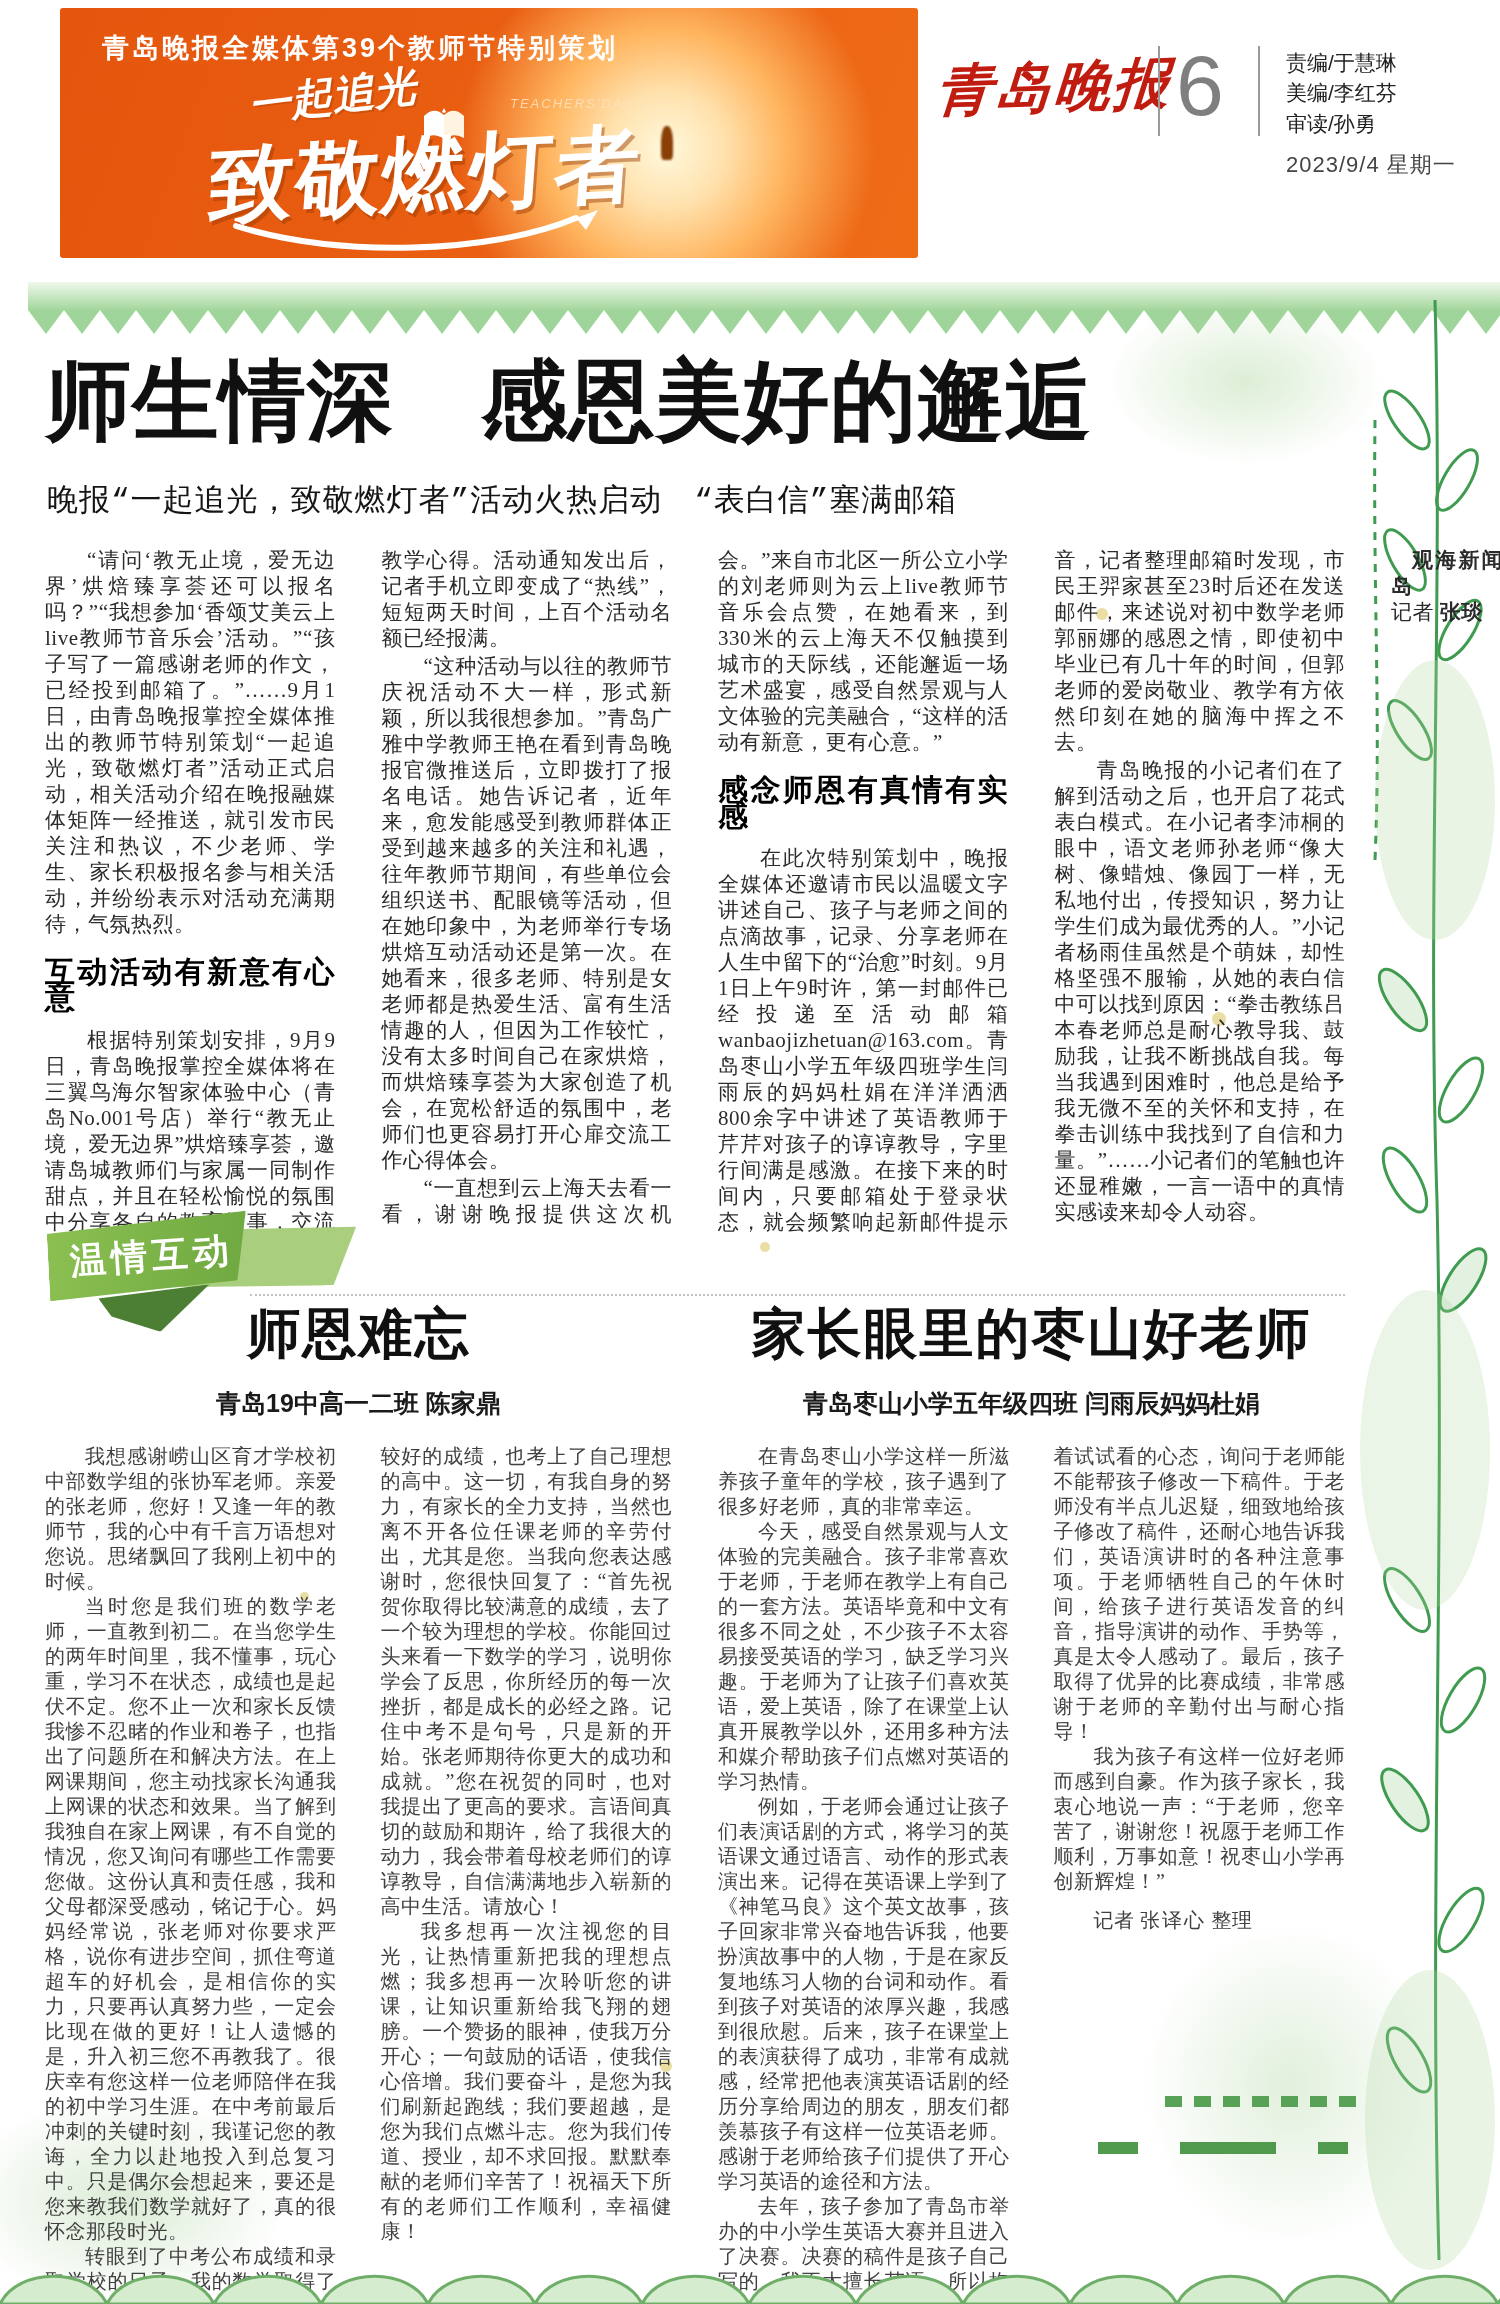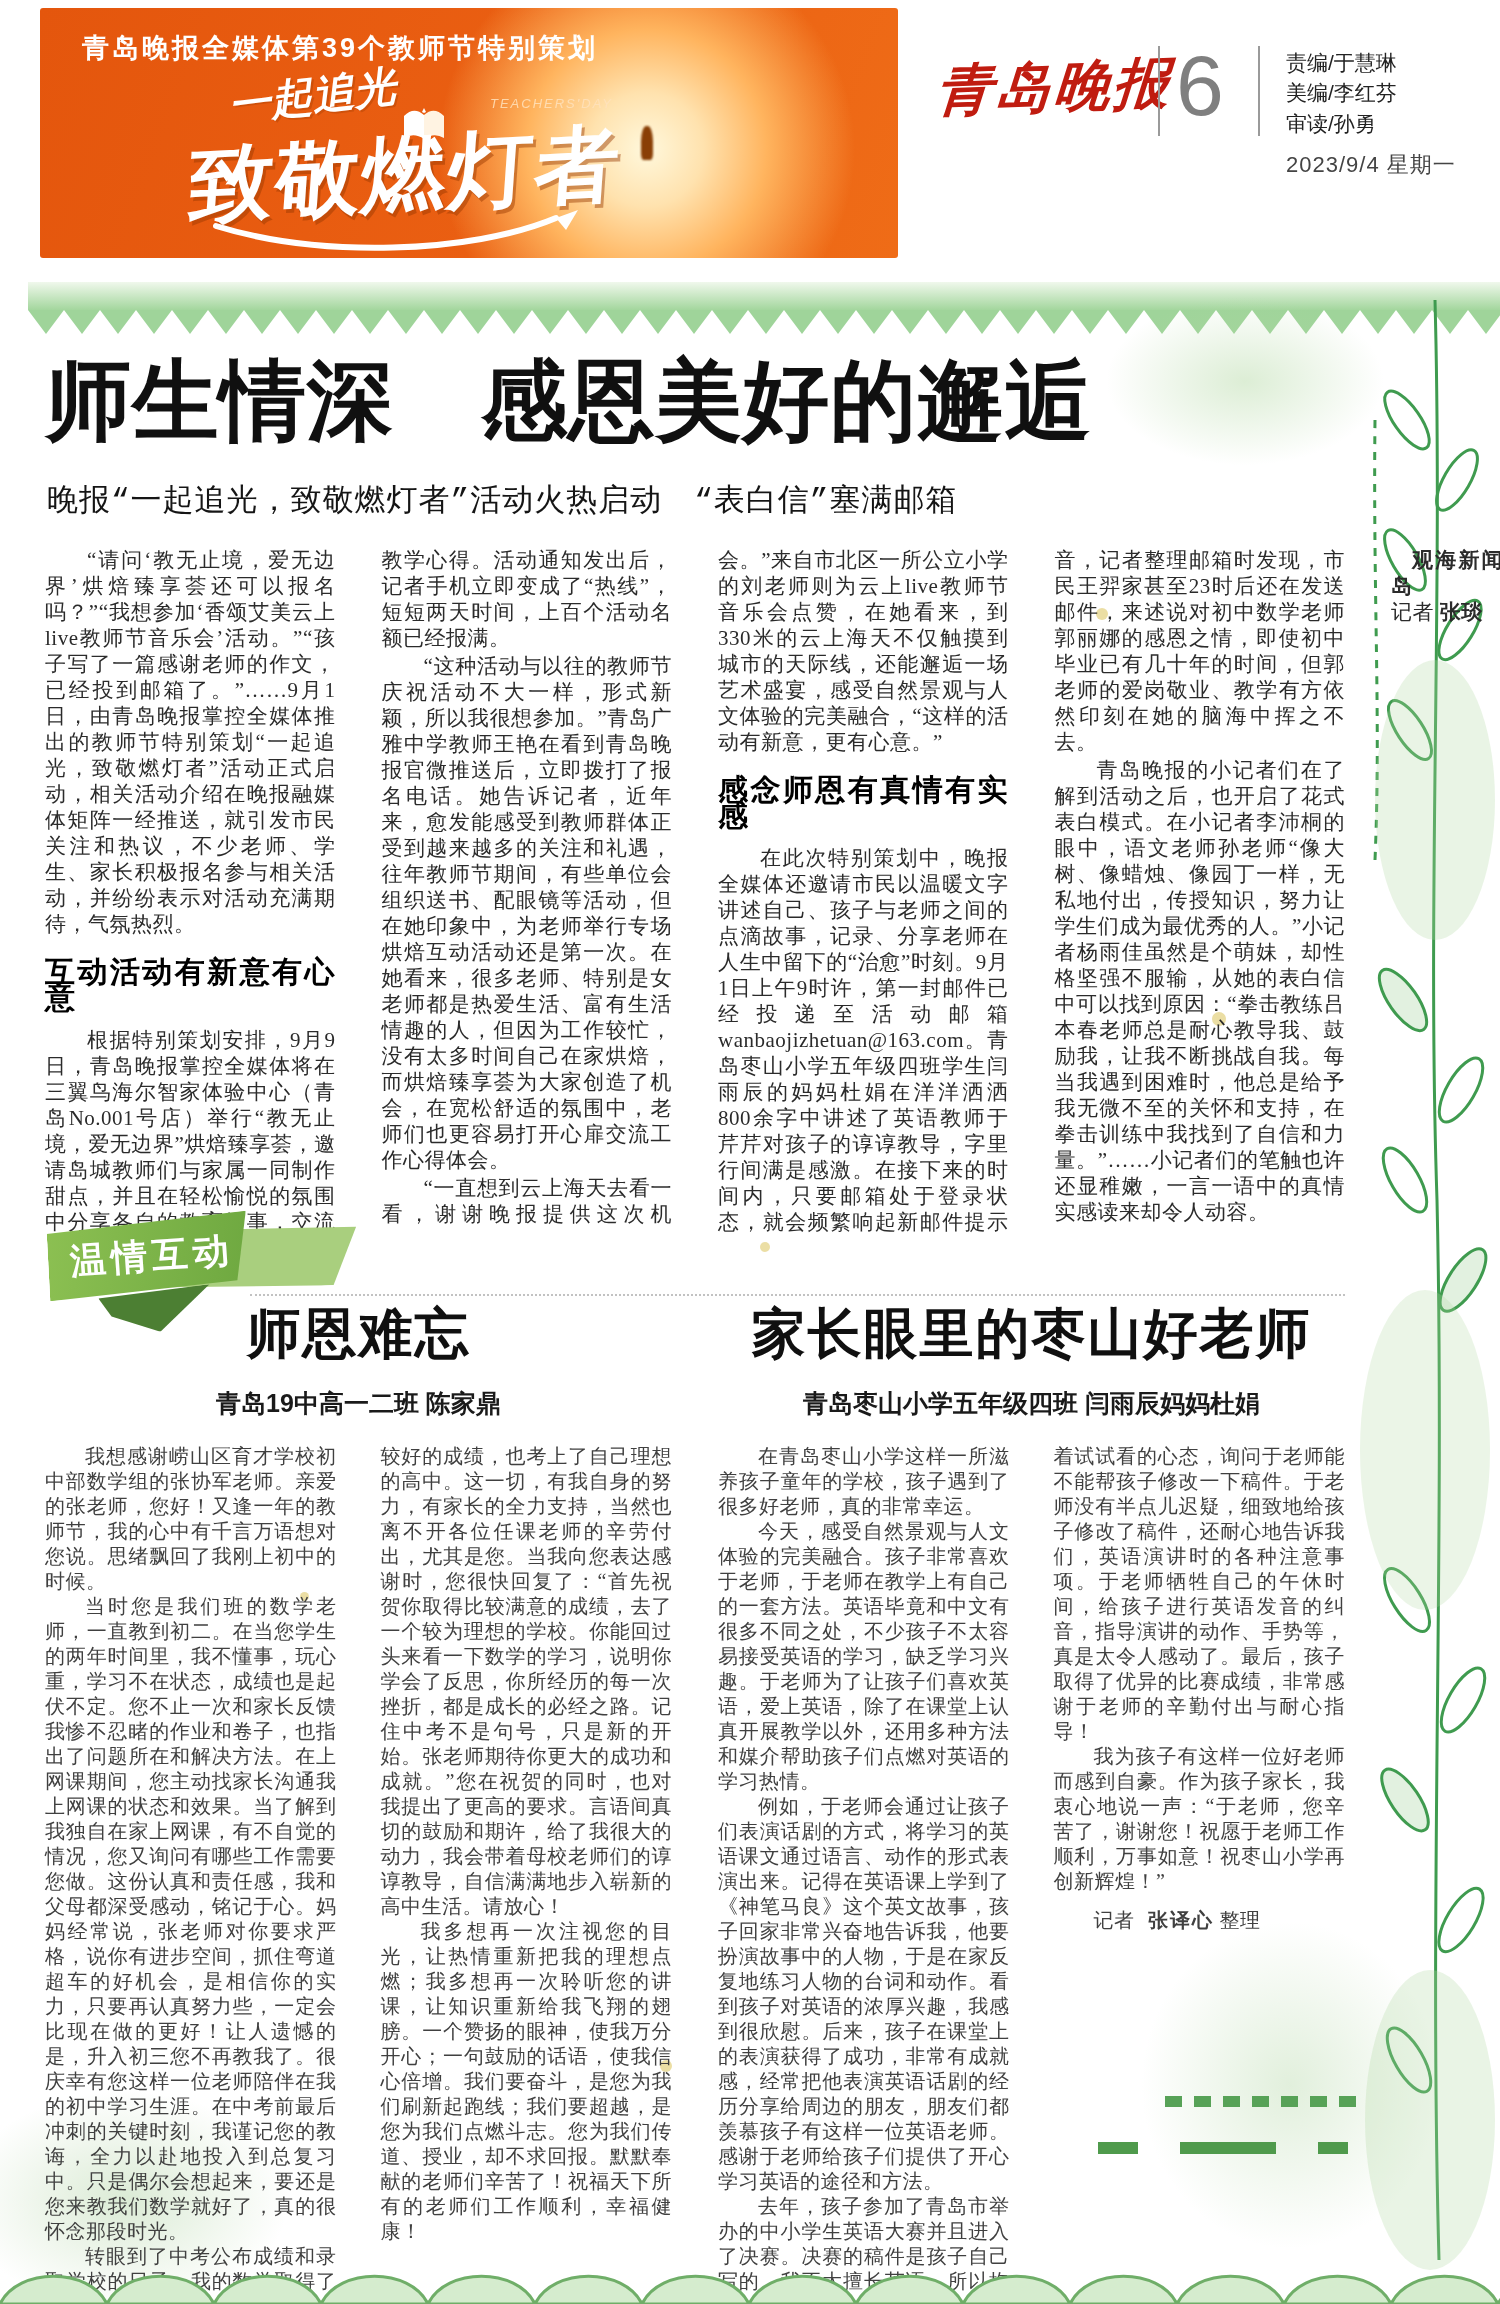--- a/index.html
+++ b/index.html
@@ -4,21 +4,21 @@
 <style>
   html,body{margin:0;padding:0;}
   body{
     width:1500px;height:2304px;position:relative;overflow:hidden;
     background:#ffffff;
     font-family:"Liberation Sans",sans-serif;
     -webkit-font-smoothing:antialiased;
   }
   
   .banner{
-    position:absolute;left:40px;top:8px;width:858px;height:250px;
+    position:absolute;left:60px;top:8px;width:858px;height:250px;
     background:linear-gradient(110deg,#e4560d 0%,#ea5f12 55%,#ef6c17 100%);
     border-radius:3px;overflow:hidden;
   }
   .banner .glow{
     position:absolute;right:40px;top:-40px;width:470px;height:330px;
     background:radial-gradient(circle at 55% 55%, #fff8dc 0%, #ffe2ae 18%, #ffb45e 38%, rgba(239,108,23,0) 66%);
   }
   .banner .silhouette{
     position:absolute;right:245px;top:118px;width:12px;height:34px;
     background:#8a3f06;border-radius:45% 45% 20% 20%;filter:blur(1px);
@@ -119,21 +119,21 @@
   .story-author{text-align:center;font-size:25px;font-weight:600;color:#1a1a1a;margin:16px 0 0 0;}
   .story-body{
     margin-top:24px;height:852px;
     column-count:2;column-gap:44px;column-fill:auto;
     font-family:"Liberation Serif",serif;
     font-size:20px;line-height:25px;color:#404040;
     text-align:justify;letter-spacing:.5px;
   }
   .story-body p{margin:0;text-indent:2em;}
   .tagline{margin-top:14px !important;}
-  .tagline b{font-weight:700;letter-spacing:2px;margin-left:8px;}
+  .tagline b{font-weight:400;letter-spacing:2px;}
   
   .plants-right{position:absolute;right:0;top:300px;width:185px;height:1985px;z-index:1;pointer-events:none;}
   .blob{position:absolute;border-radius:50%;pointer-events:none;z-index:0;}
   .blob.b1{left:1105px;top:296px;width:280px;height:170px;background:radial-gradient(ellipse,rgba(178,216,162,.45),rgba(178,216,162,0) 70%);}
   .blob.b2{left:1140px;top:1920px;width:300px;height:330px;background:radial-gradient(ellipse,rgba(170,210,155,.35),rgba(170,210,155,0) 70%);}
   .blob.b3{left:-40px;top:2090px;width:330px;height:220px;background:radial-gradient(ellipse,rgba(165,205,150,.4),rgba(165,205,150,0) 70%);}
   .speck{position:absolute;border-radius:50%;background:rgba(216,190,74,.5);z-index:1;}
   .scallops{position:absolute;left:0;bottom:0;width:1500px;height:40px;z-index:4;}
   .dash-row{position:absolute;display:flex;align-items:center;z-index:2;}
   .dash-row.squares{left:1165px;top:2096px;gap:12px;}

